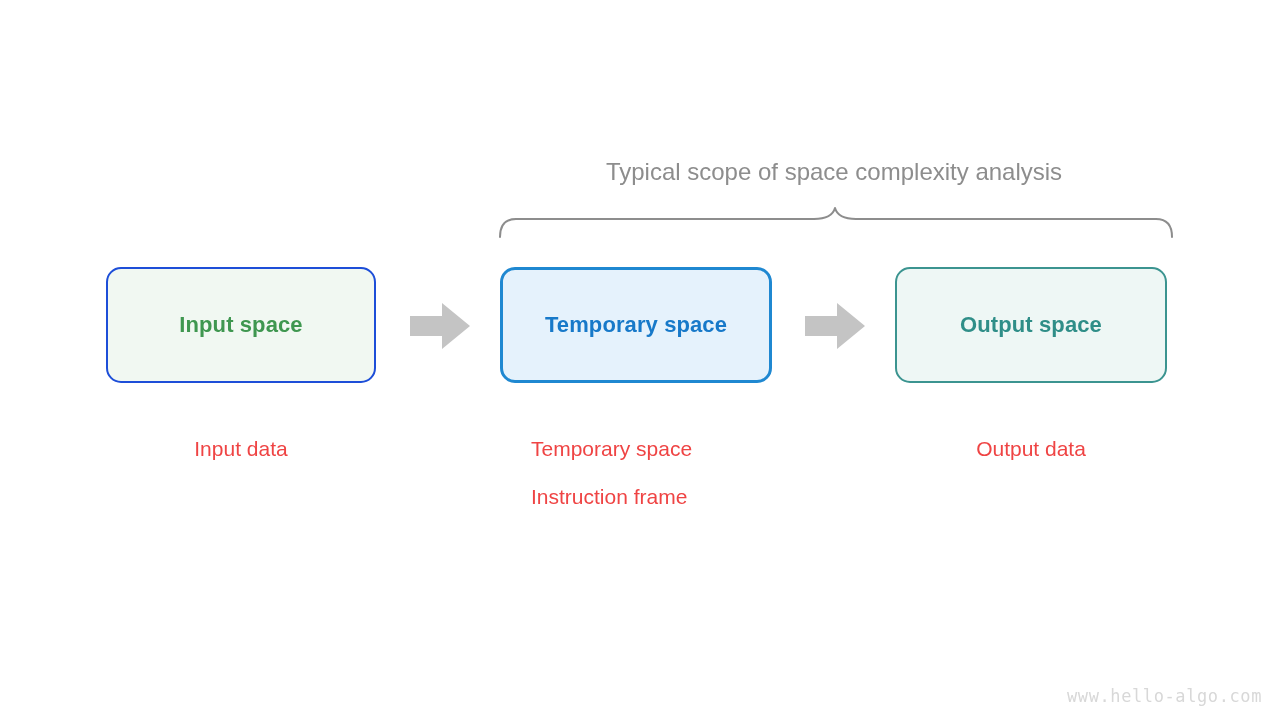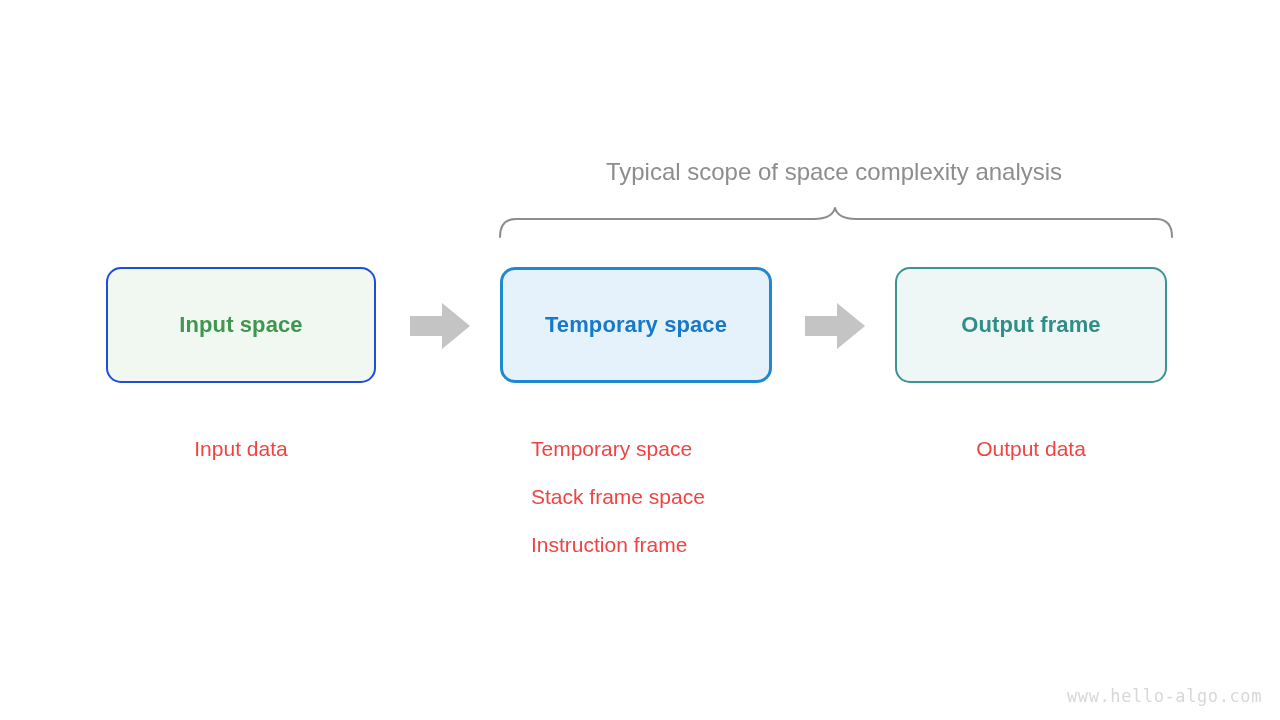--- a/index.html
+++ b/index.html
@@ -149,38 +149,37 @@
 
   <div class="box box-input">
     <span>Input space</span>
   </div>
 
   <div class="box box-temp">
     <span>Temporary space</span>
   </div>
 
   <div class="box box-output">
-    <span>Output frame</span>
+    <span>Output space</span>
   </div>
 
   <svg class="arrow arrow-1" viewBox="0 0 60 46">
     <path d="M0,13 L32,13 L32,0 L60,23 L32,46 L32,33 L0,33 Z" fill="#c4c4c4"></path>
   </svg>
 
   <svg class="arrow arrow-2" viewBox="0 0 60 46">
     <path d="M0,13 L32,13 L32,0 L60,23 L32,46 L32,33 L0,33 Z" fill="#c4c4c4"></path>
   </svg>
 
   <div class="caption caption-input">
     <span class="caption-line">Input data</span>
   </div>
 
   <div class="caption caption-temp">
     <span class="caption-line">Temporary space</span>
-    <span class="caption-line">Stack frame space</span>
     <span class="caption-line">Instruction frame</span>
   </div>
 
   <div class="caption caption-output">
     <span class="caption-line">Output data</span>
   </div>
 
   <div class="watermark">www.hello-algo.com</div>
 
 </div>

